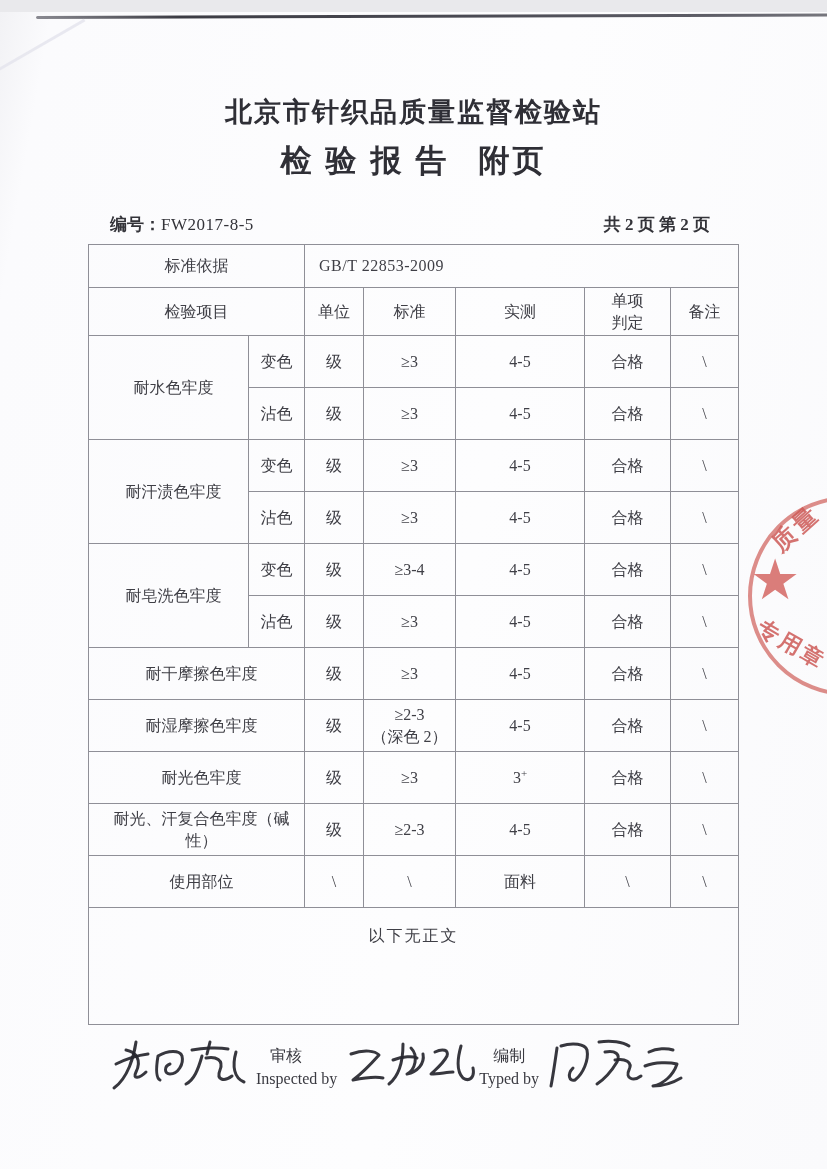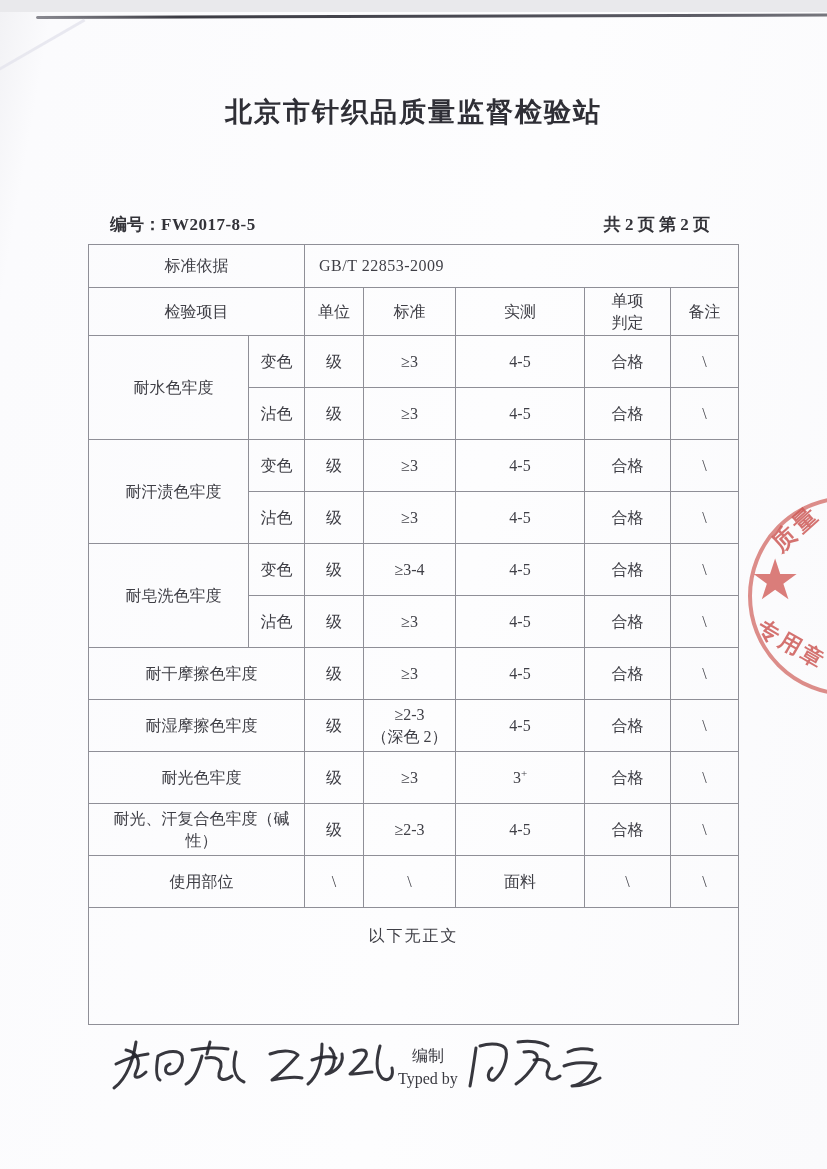--- a/index.html
+++ b/index.html
@@ -17,21 +17,21 @@
   
   .org-title{position:absolute;top:82px;left:0;width:100%;text-align:center;
     font-size:27px;font-weight:bold;letter-spacing:2px;color:#2f2f36;}
   .doc-title{position:absolute;top:128px;left:0;width:100%;text-align:center;
     font-size:31px;font-weight:bold;color:#2f2f36;}
   .doc-title .main{letter-spacing:14px;}
   .doc-title .suffix{margin-left:18px;letter-spacing:3px;}
   
   .meta{position:absolute;top:201px;left:110px;width:600px;display:flex;
     justify-content:space-between;align-items:baseline;font-size:17px;font-weight:bold;color:#333339;}
-  .meta .no-value{font-weight:bold;letter-spacing:.5px;}
+  .meta .no-value{font-weight:normal;letter-spacing:.5px;}
   
   table.report{position:absolute;top:232px;left:88px;width:650px;border-collapse:collapse;
     table-layout:fixed;font-size:16px;color:#3f3f46;}
   table.report td{border:1px solid #8f8f97;text-align:center;vertical-align:middle;
     padding:2px 3px;line-height:1.35;}
   table.report td.left{text-align:center;padding-left:13px;}
   table.report td.value-left{text-align:left;padding-left:14px;letter-spacing:.5px;}
   table.report tr.h53{height:43px;}
   table.report tr.h52{height:52px;}
   table.report td.note-cell{height:97px;vertical-align:top;padding-top:17px;letter-spacing:2px;}
@@ -58,20 +58,23 @@
 </head>
 <body>
 
 <div class="page">
 
   <div class="scan-topline"></div>
   <div class="scan-fold"></div>
 
   <div class="org-title">北京市针织品质量监督检验站</div>
 
+  <div class="doc-title">
+    <span class="main">检验报告</span><span class="suffix">附页</span>
+  </div>
 
   <div class="meta">
     <span><span>编号：</span><span class="no-value">FW2017-8-5</span></span>
     <span>共 2 页 第 2 页</span>
   </div>
 
   <table class="report">
     <colgroup>
       <col style="width:160px">
         <col style="width:56px">
@@ -211,20 +214,24 @@
       <path d="M14 30 C26 24 38 21 46 20"></path>
       <path d="M34 8 C32 22 26 44 12 54"></path>
       <path d="M24 16 C34 18 40 26 34 38 C30 46 38 44 44 38"></path>
       <path d="M56 22 C54 34 54 44 58 46 M56 22 C66 16 78 16 80 22 C82 30 76 40 68 40 C62 40 62 32 68 30"></path>
       <path d="M90 16 C100 14 116 13 126 15"></path>
       <path d="M108 8 L105 20"></path>
       <path d="M100 22 C96 36 92 46 84 50"></path>
       <path d="M104 24 C114 22 122 26 118 36 C114 46 122 48 130 42"></path>
       <path d="M134 18 C130 32 132 44 142 48"></path>
     </svg>
+    <div class="sig-label">
+      <div class="cn">审核</div>
+      <div>Inspected by</div>
+    </div>
     <svg class="sig-svg" width="132" height="62" viewBox="0 0 132 62">
       <path d="M8 20 C22 15 32 17 36 21 C28 30 18 40 10 46 C20 44 32 42 40 44"></path>
       <path d="M50 26 C60 22 70 22 74 24"></path>
       <path d="M60 10 C60 26 56 42 46 50"></path>
       <path d="M68 14 C76 22 72 36 64 40 C74 38 82 30 80 20"></path>
       <path d="M92 18 C100 14 106 16 104 22 C100 30 92 36 88 40 C96 40 104 38 110 38"></path>
       <path d="M118 12 C114 26 114 38 120 44 C126 48 132 44 130 34"></path>
     </svg>
     <div class="sig-label">
       <div class="cn">编制</div>

